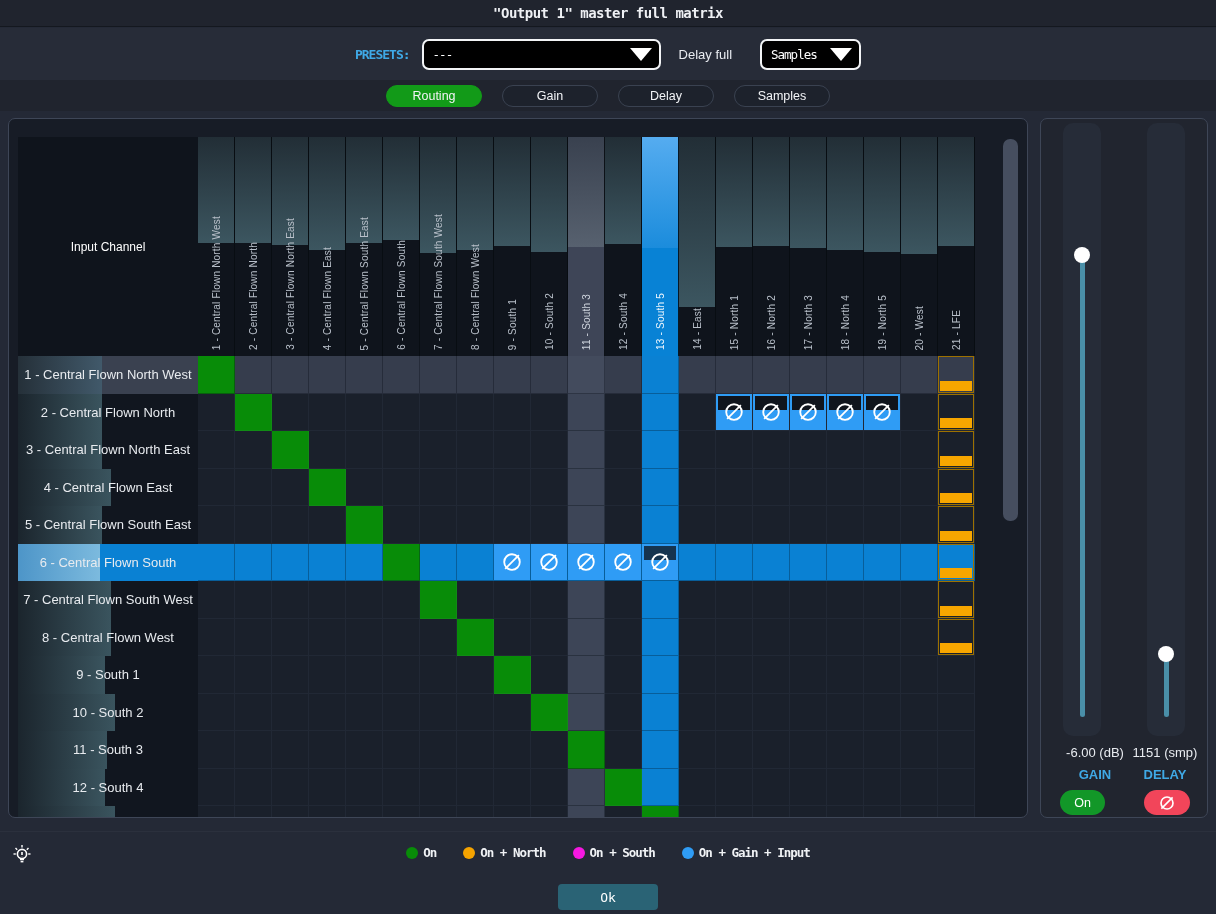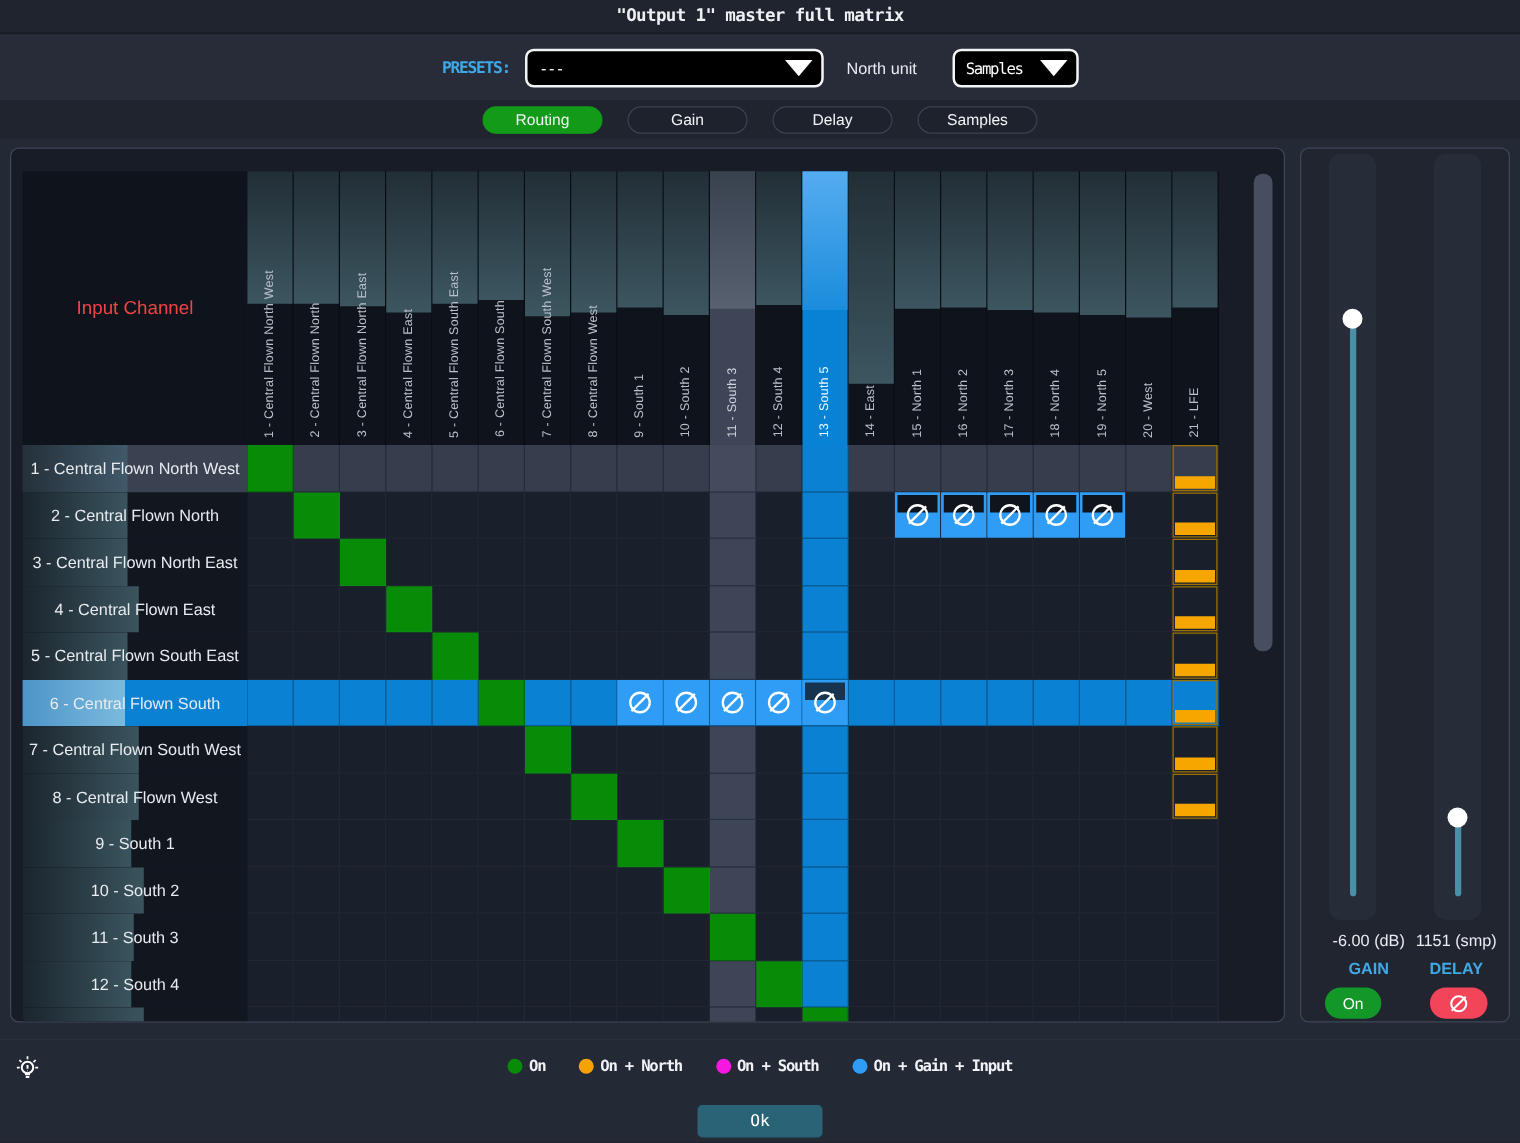--- a/index.html
+++ b/index.html
@@ -28,21 +28,21 @@
          border:1px solid #3a4251; color:#f2f4f7; font-size:12.5px; display:flex; align-items:center; justify-content:center; cursor:pointer; }
   .tab.active { background:#129a18; border-color:#129a18; }
 
   
   .matrix-panel { position:absolute; left:8px; top:118px; width:1020px; height:700px;
                   background:#171c26; border:1.5px solid #3e4657; border-radius:7px; overflow:hidden; }
   .grid-clip { position:absolute; left:9px; top:18px; width:960px; height:681px; overflow:hidden; }
   .grid { position:absolute; left:0; top:0; width:957px; }
   .hdr-row { display:flex; height:219px; }
   .corner { width:180px; height:219px; background:#0f141c; display:flex; align-items:center; justify-content:center;
-            font-size:15px; color:#ef4444; }
+            font-size:12px; color:#ffffff; }
   .colhdr { position:relative; width:37px; height:219px; background:#0f141c; border-right:1px solid rgba(8,12,18,0.9); cursor:pointer; }
   .colhdr .grad { position:absolute; left:0; top:0; right:0; background:linear-gradient(180deg,#222e36 0%,#3c5660 100%); }
   .colhdr.hover { background:#3e4557; }
   .colhdr.hover .grad { background:linear-gradient(180deg,#39414f 0%,#57616f 100%); }
   .colhdr.selected { background:#0882d5; }
   .colhdr.selected .grad { background:linear-gradient(180deg,#55acf0 0%,#1b8cdc 100%); }
   .colhdr .vlabel { position:absolute; bottom:6px; left:50%; transform:translateX(-50%) rotate(180deg);
                     writing-mode:vertical-rl; font-size:10px; color:#b9c0ca; white-space:nowrap; letter-spacing:0.2px; }
   .colhdr.selected .vlabel { color:#eef6fd; }
   .colhdr.hover .vlabel { color:#ced4dd; }
@@ -107,21 +107,21 @@
 <div class="titlebar">
   <div class="title">"Output 1" master full matrix</div>
 </div>
 
 <div class="presetsbar">
   <span class="presets-label">PRESETS:</span>
   <div class="dropdown dd-presets">
     <span class="dd-value">---</span>
     <span class="caret"></span>
   </div>
-  <span class="delay-unit-label">North unit</span>
+  <span class="delay-unit-label">Delay full</span>
   <div class="dropdown dd-unit">
     <span class="dd-value">Samples</span>
     <span class="caret"></span>
   </div>
 </div>
 
 <div class="tabsbar">
   <div class="tab active">Routing</div>
   <div class="tab">Gain</div>
   <div class="tab">Delay</div>

